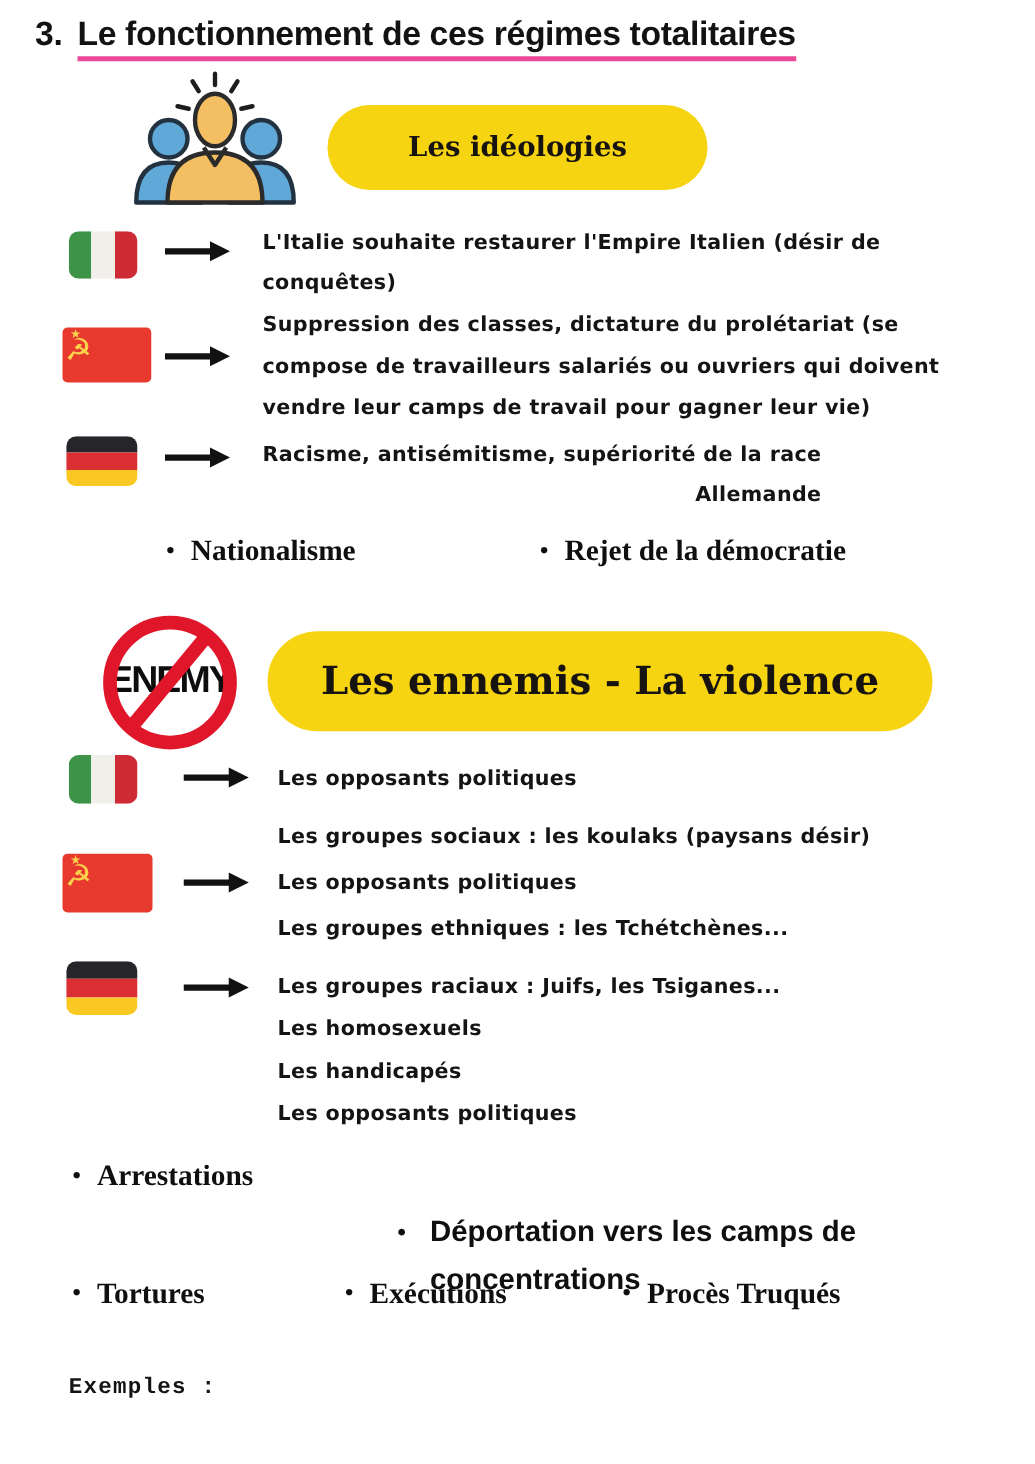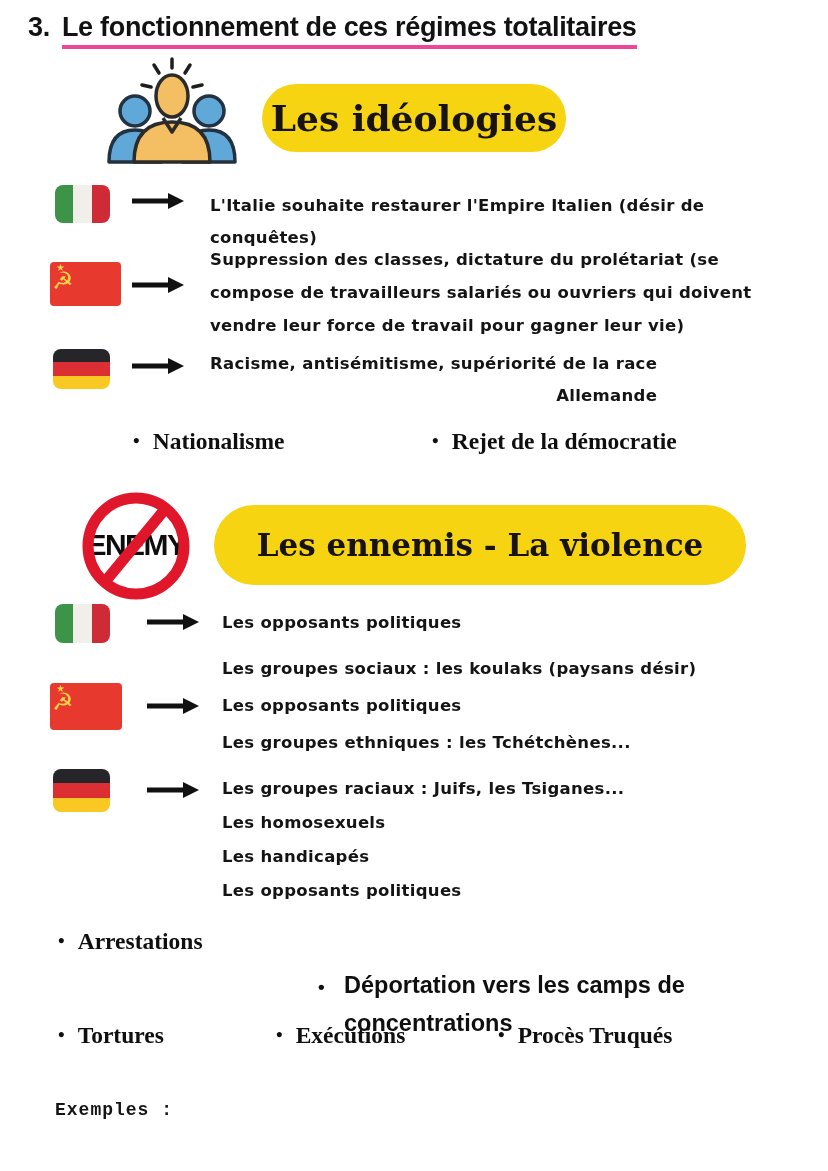--- a/index.html
+++ b/index.html
@@ -9,21 +9,21 @@
   
   .title{position:absolute;left:28px;top:12px;font-size:27px;font-weight:800;
          letter-spacing:-0.3px;color:#121212;white-space:nowrap;}
   .title-num{margin-right:12px;}
   .title-text{border-bottom:4px solid #ec4899;padding-bottom:3px;}
 
   
   .pill{position:absolute;background:#F6D411;border-radius:40px;display:flex;
         align-items:center;justify-content:center;
         font-family:"DejaVu Serif",serif;font-weight:bold;color:#171310;}
-  .pill-1{left:262px;top:84px;width:304px;height:68px;font-size:36px;}
+  .pill-1{left:262px;top:84px;width:304px;height:68px;font-size:22px;}
   .pill-2{left:214px;top:505px;width:532px;height:80px;font-size:31px;}
 
   
   .people{position:absolute;left:102px;top:56px;width:140px;height:110px;}
 
   
   .enemy{position:absolute;left:74px;top:488px;width:124px;height:116px;}
   .enemy-word{position:absolute;left:50%;top:50%;transform:translate(-50%,-54%);
               font-weight:900;font-size:30px;letter-spacing:-1.5px;color:#0d0d0d;
               white-space:nowrap;}
@@ -94,37 +94,37 @@
 
   <div class="flag rad8" style="left:55px;top:185px;width:55px;height:38px;">
     <div class="v it-g"></div>
       <div class="v it-w"></div>
       <div class="v it-r"></div>
   </div>
   <svg class="arrow" style="left:130px;top:192px;" viewBox="0 0 56 18">
     <line x1="2" y1="9" x2="40" y2="9" stroke="#111" stroke-width="5"></line>
     <polygon points="38,1 54,9 38,17" fill="#111"></polygon>
   </svg>
-  <div class="hw lh32" style="left:210px;top:190px;">
+  <div class="hw lh32" style="left:210px;top:178px;">
     <div>L'Italie souhaite restaurer l'Empire Italien (désir de</div>
     <div>conquêtes)</div>
   </div>
 
   <div class="flag flag-ussr rad4" style="left:50px;top:262px;width:71px;height:44px;">
     <span class="ussr-star">★</span>
     <span class="ussr-hs">☭</span>
   </div>
   <svg class="arrow" style="left:130px;top:276px;" viewBox="0 0 56 18">
     <line x1="2" y1="9" x2="40" y2="9" stroke="#111" stroke-width="5"></line>
     <polygon points="38,1 54,9 38,17" fill="#111"></polygon>
   </svg>
   <div class="hw lh33" style="left:210px;top:243px;">
     <div>Suppression des classes, dictature du prolétariat (se</div>
     <div>compose de travailleurs salariés ou ouvriers qui doivent</div>
-    <div>vendre leur force de travail pour gagner leur vie)</div>
+    <div>vendre leur camps de travail pour gagner leur vie)</div>
   </div>
 
   <div class="flag flag-col rad8" style="left:53px;top:349px;width:57px;height:40px;">
     <div class="v de-b"></div>
       <div class="v de-r"></div>
       <div class="v de-g"></div>
   </div>
   <svg class="arrow" style="left:130px;top:357px;" viewBox="0 0 56 18">
     <line x1="2" y1="9" x2="40" y2="9" stroke="#111" stroke-width="5"></line>
     <polygon points="38,1 54,9 38,17" fill="#111"></polygon>

